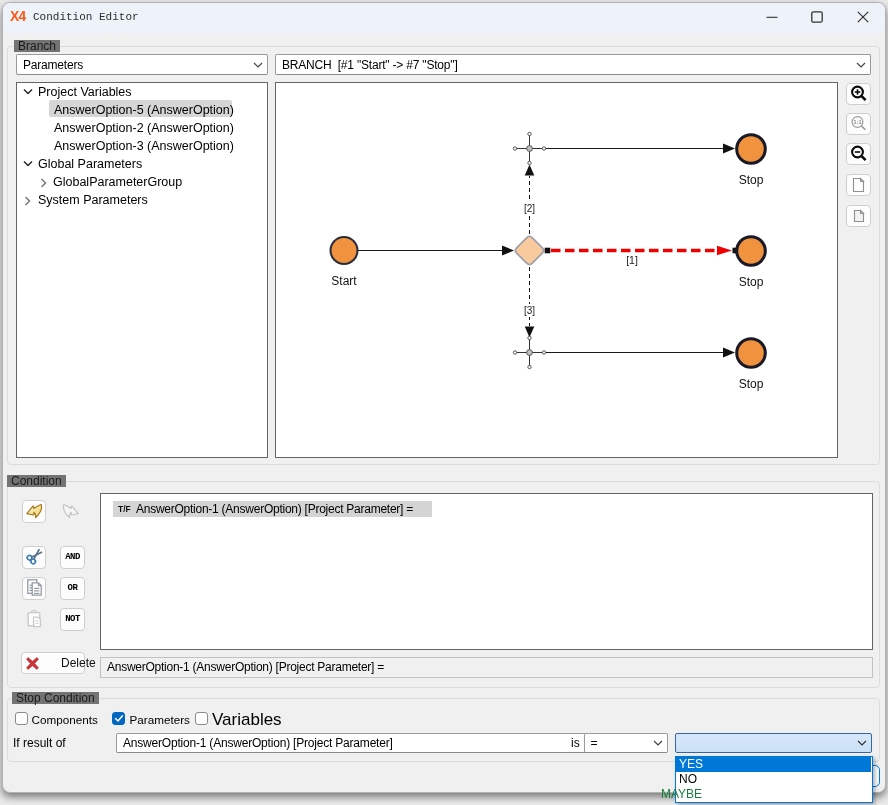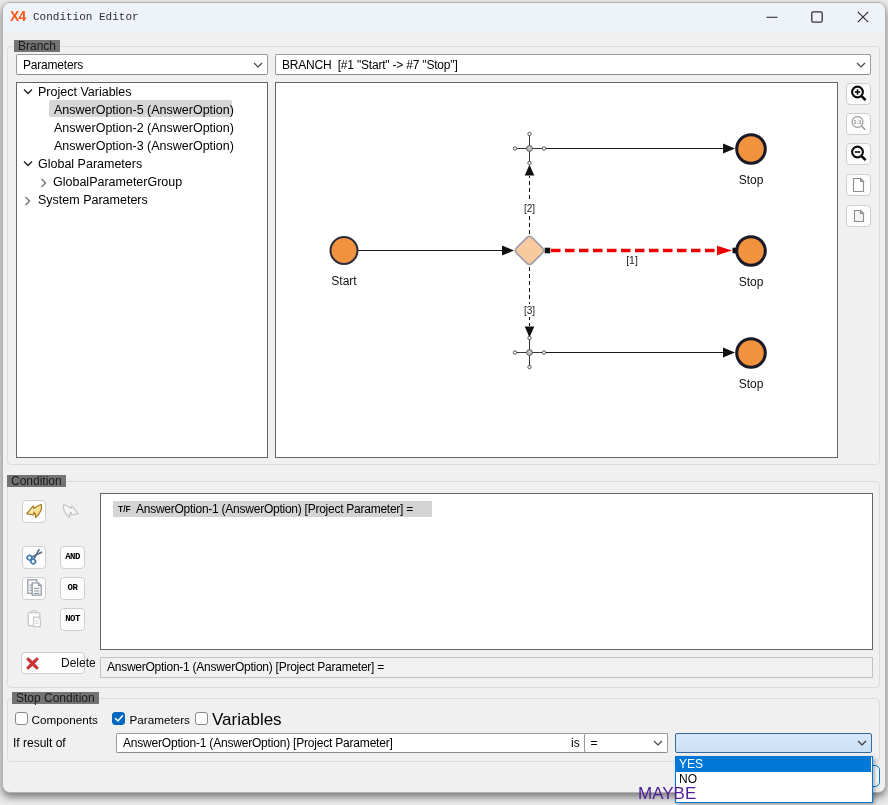--- a/index.html
+++ b/index.html
@@ -262,13 +262,13 @@
 <div class="combo" style="left:674.5px;top:733px;width:197px;height:20px;background:linear-gradient(#d7e7f9,#cbe1f6);border-color:#36689e;">
   <svg class="chev" width="10" height="6" viewBox="0 0 10 6">
       <polyline points="1,1 5,5 9,1" fill="none" stroke="#333" stroke-width="1.2"></polyline>
     </svg>
 </div>
 
 <div class="abs" style="left:674.5px;top:755.5px;width:198px;height:47px;background:#fff;border:1.5px solid #0078d7;box-shadow:2px 2px 4px rgba(0,0,0,0.3);"></div>
 <div class="abs" style="left:676px;top:757px;width:195px;height:14.8px;background:#0078d7;"></div>
 <div class="abs" style="left:679px;top:757px;font-size:12px;color:#fff;line-height:14.8px;">YES</div>
 <div class="abs" style="left:679px;top:771.8px;font-size:12px;color:#000;line-height:14.8px;">NO</div>
-<div class="abs" style="left:638px;top:786.6px;font-size:17px;color:#4c1d95;line-height:14.8px;">MAYBE</div>
+<div class="abs" style="left:661px;top:786.6px;font-size:12px;color:#15803d;line-height:14.8px;">MAYBE</div>
 
 </body></html>

